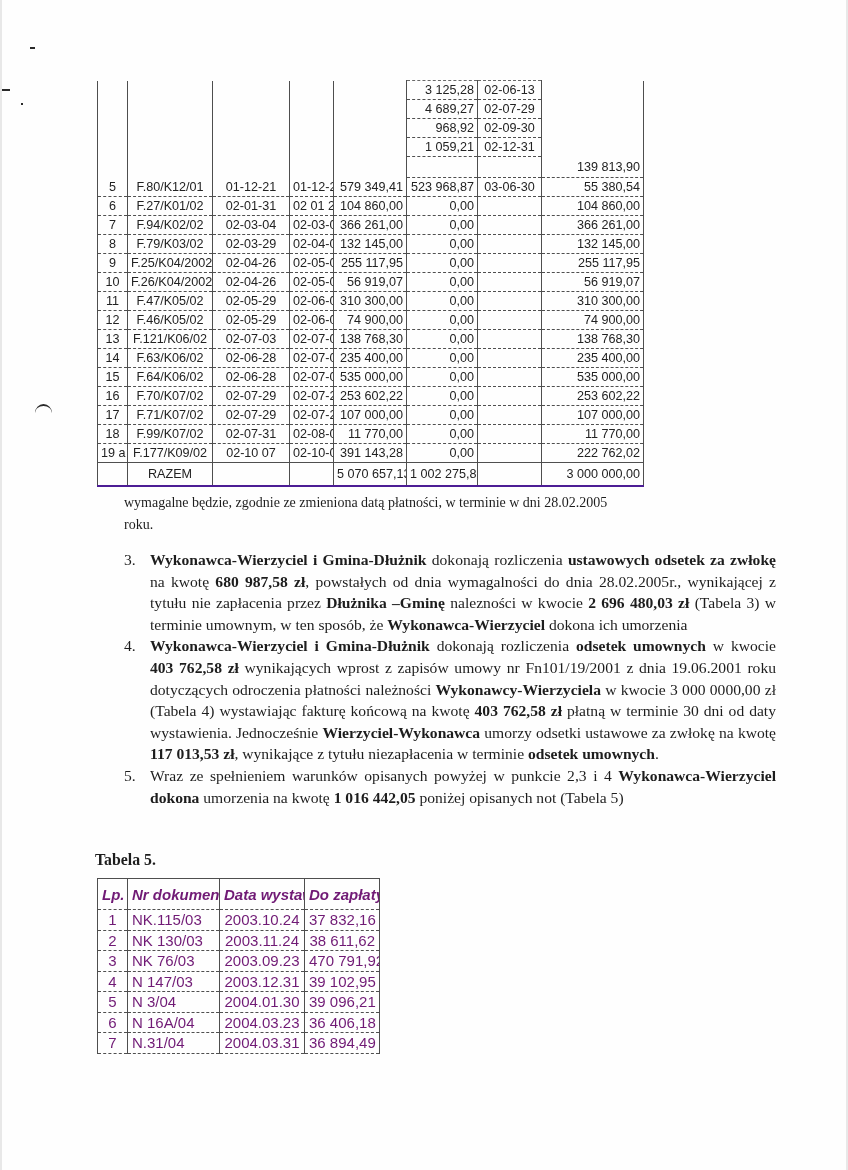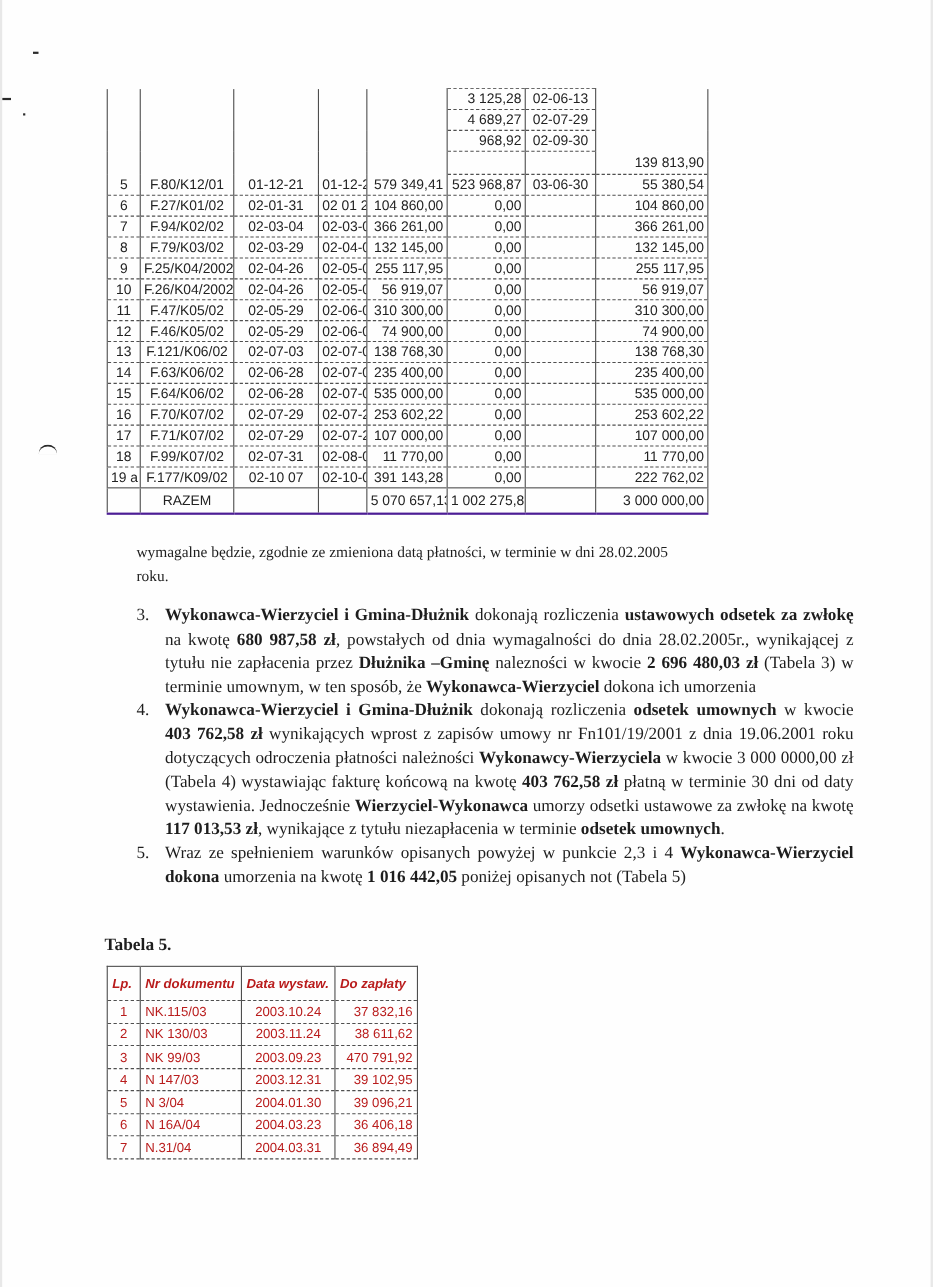--- a/index.html
+++ b/index.html
@@ -33,21 +33,21 @@
   .list{position:absolute;left:122px;top:549px;width:652px;
         font-size:15.6px;line-height:21.6px;}
   .list-item{display:flex;}
   .li-num{width:26px;flex:none;}
   .li-text{flex:1;text-align:justify;}
   b{font-weight:bold;}
 
   
   .t5-title{position:absolute;left:93px;top:851px;font-size:15.8px;font-weight:bold;}
   .t5{position:absolute;left:95px;top:878px;width:282px;
-      font-family:"Liberation Sans",sans-serif;font-size:12px;color:#b91c1c;}
+      font-family:"Liberation Sans",sans-serif;font-size:15px;color:#701a75;}
   .t5 th,.t5 td{border-left:1px solid #4e4e4e;padding:0 4px;overflow:hidden;
                 white-space:nowrap;vertical-align:middle;}
   .t5 th:last-child,.t5 td:last-child{border-right:1px solid #4e4e4e;}
   .t5 thead th{height:30px;font-style:italic;font-weight:bold;text-align:left;
                border-top:1px solid #4e4e4e;border-bottom:1px dashed #4f4f4f;}
   .t5 td{height:19.5px;border-bottom:1px dashed #4f4f4f;}
   .t5 .al-c{text-align:center;}
   .t5 .al-r{text-align:right;}
   .t5 .al-l{text-align:left;}
 </style>
@@ -94,20 +94,30 @@
           <td></td>
         </tr>
         <tr class="cont">
           <td></td>
           <td></td>
           <td></td>
           <td></td>
           <td></td>
           <td class="al-r sub-line">968,92</td>
           <td class="al-c sub-line">02-09-30</td>
+          <td></td>
+        </tr>
+        <tr class="cont">
+          <td></td>
+          <td></td>
+          <td></td>
+          <td></td>
+          <td></td>
+          <td class="al-r sub-line">1 059,21</td>
+          <td class="al-c sub-line">02-12-31</td>
           <td></td>
         </tr>
         <tr class="cont subtotal">
           <td></td>
           <td></td>
           <td></td>
           <td></td>
           <td></td>
           <td class="sub-line"></td>
           <td class="sub-line"></td>
@@ -320,21 +330,21 @@
           <td class="al-r">37 832,16</td>
         </tr>
         <tr>
           <td class="al-c">2</td>
           <td class="al-l">NK 130/03</td>
           <td class="al-c">2003.11.24</td>
           <td class="al-r">38 611,62</td>
         </tr>
         <tr>
           <td class="al-c">3</td>
-          <td class="al-l">NK 99/03</td>
+          <td class="al-l">NK 76/03</td>
           <td class="al-c">2003.09.23</td>
           <td class="al-r">470 791,92</td>
         </tr>
         <tr>
           <td class="al-c">4</td>
           <td class="al-l">N 147/03</td>
           <td class="al-c">2003.12.31</td>
           <td class="al-r">39 102,95</td>
         </tr>
         <tr>

